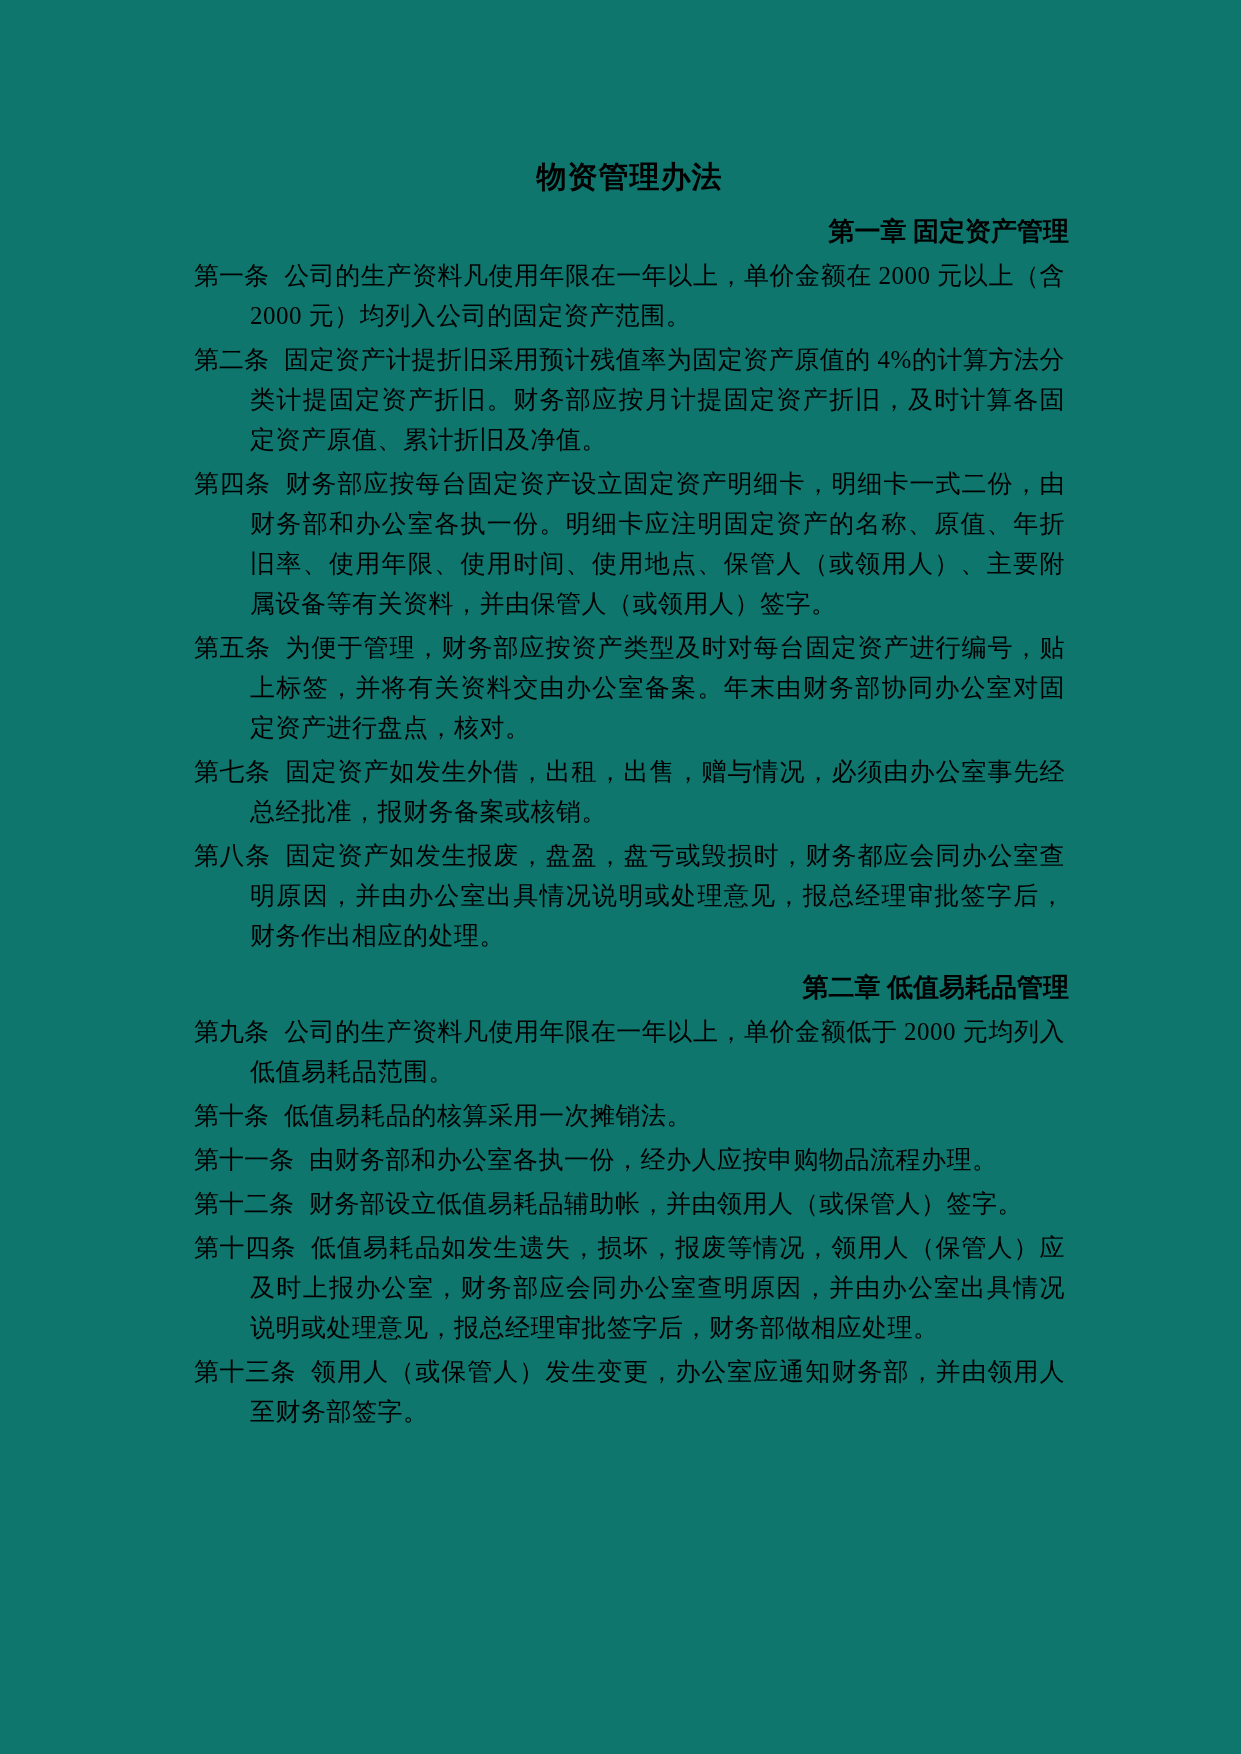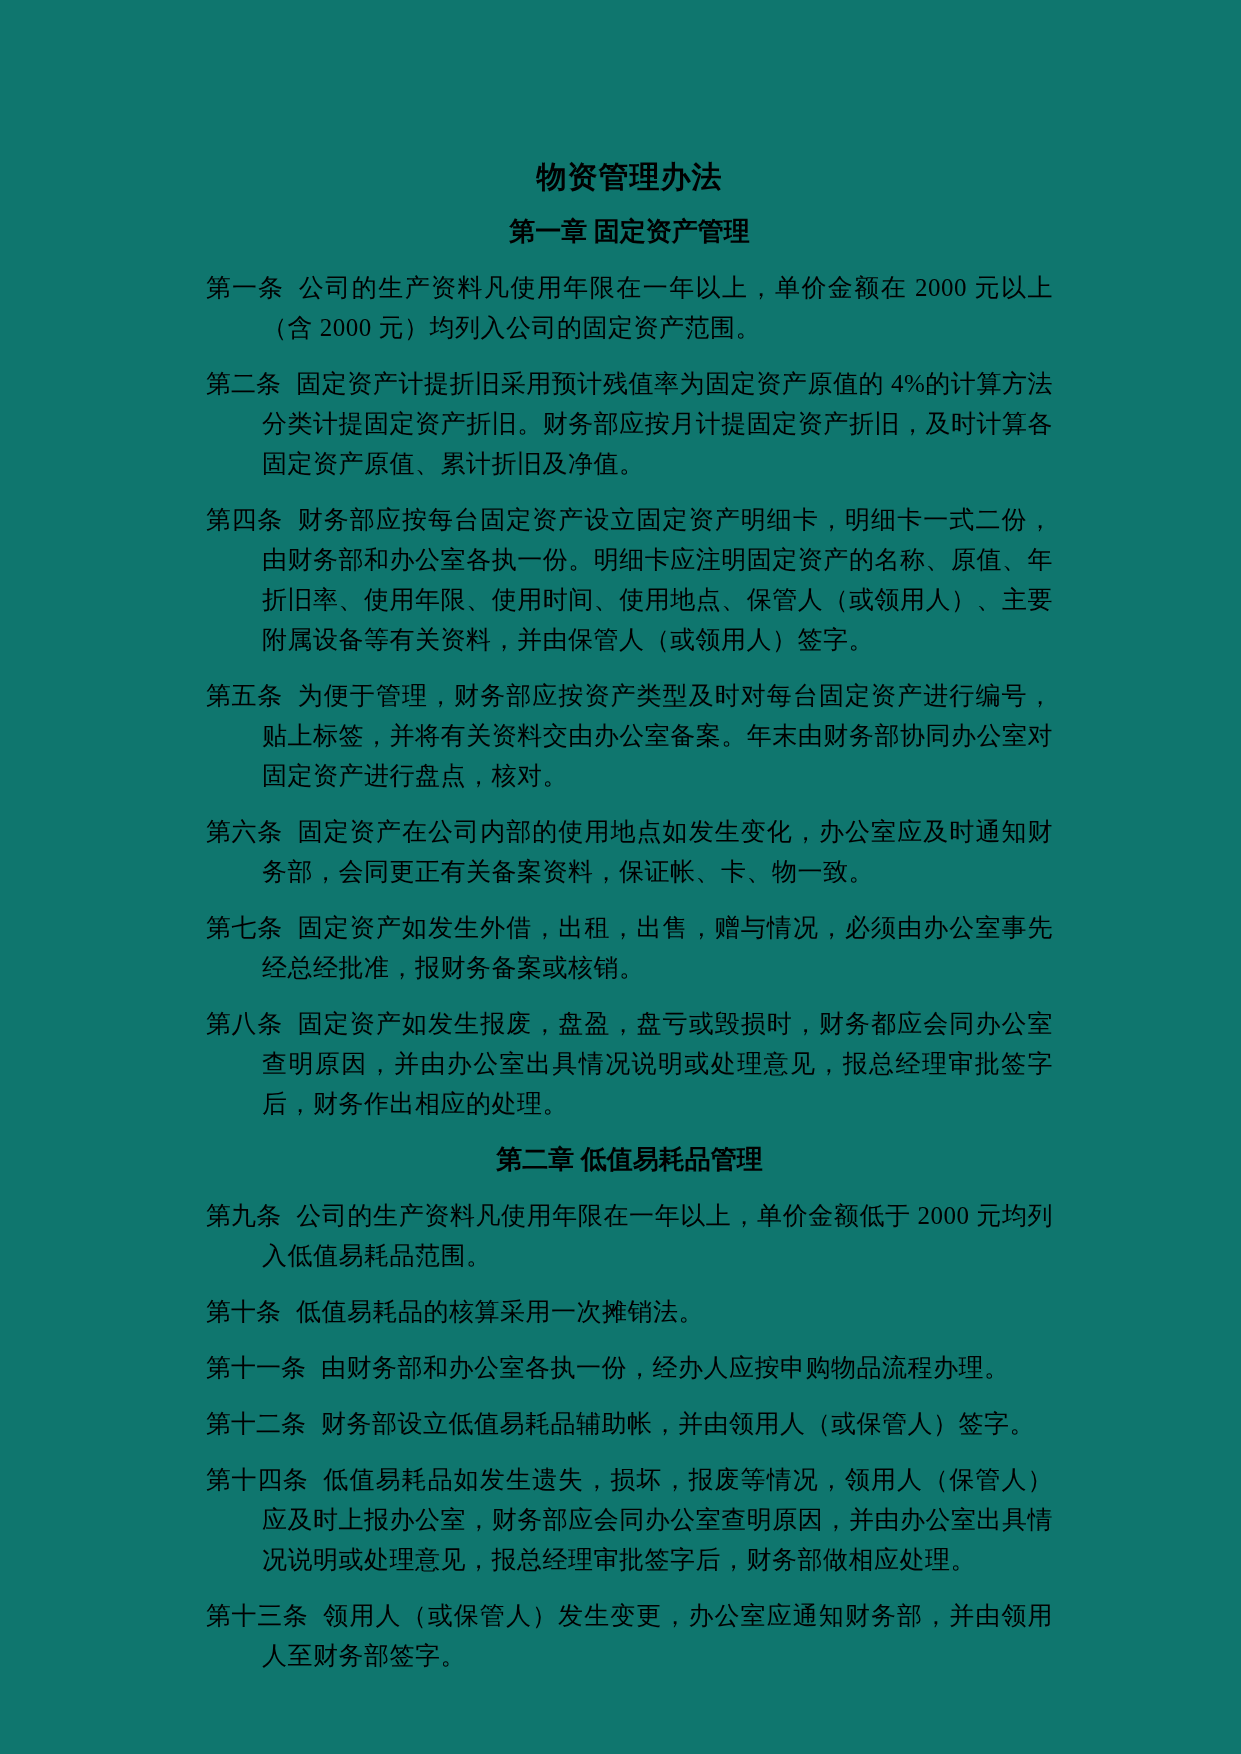--- a/index.html
+++ b/index.html
@@ -25,27 +25,27 @@
     font-weight: 700;
     line-height: 38px;
     text-align: center;
     letter-spacing: 1px;
   }
   .chapter-heading {
     margin: 12px 0 0 0;
     font-size: 26px;
     font-weight: 700;
     line-height: 40px;
-    text-align: center;
+    text-align: right;
   }
   .chapter-heading.first {
     margin-top: 16px;
   }
   .article {
-    margin: 16px;
+    margin: 4px;
     font-size: 25px;
     line-height: 40px;
     text-align: justify;
     
     padding-left: 56px;
     text-indent: -56px;
   }
   .article-label {
     margin-right: 15px;
   }
@@ -72,23 +72,20 @@
 
 
   <p class="article">
     <span class="article-label">第四条</span><span class="article-text">财务部应按每台固定资产设立固定资产明细卡，明细卡一式二份，由财务部和办公室各执一份。明细卡应注明固定资产的名称、原值、年折旧率、使用年限、使用时间、使用地点、保管人（或领用人）、主要附属设备等有关资料，并由保管人（或领用人）签字。</span>
   </p>
 
   <p class="article">
     <span class="article-label">第五条</span><span class="article-text">为便于管理，财务部应按资产类型及时对每台固定资产进行编号，贴上标签，并将有关资料交由办公室备案。年末由财务部协同办公室对固定资产进行盘点，核对。</span>
   </p>
 
-  <p class="article">
-    <span class="article-label">第六条</span><span class="article-text">固定资产在公司内部的使用地点如发生变化，办公室应及时通知财务部，会同更正有关备案资料，保证帐、卡、物一致。</span>
-  </p>
 
   <p class="article">
     <span class="article-label">第七条</span><span class="article-text">固定资产如发生外借，出租，出售，赠与情况，必须由办公室事先经总经批准，报财务备案或核销。</span>
   </p>
 
   <p class="article">
     <span class="article-label">第八条</span><span class="article-text">固定资产如发生报废，盘盈，盘亏或毁损时，财务都应会同办公室查明原因，并由办公室出具情况说明或处理意见，报总经理审批签字后，财务作出相应的处理。</span>
   </p>
 
   <h2 class="chapter-heading">第二章 低值易耗品管理</h2>

